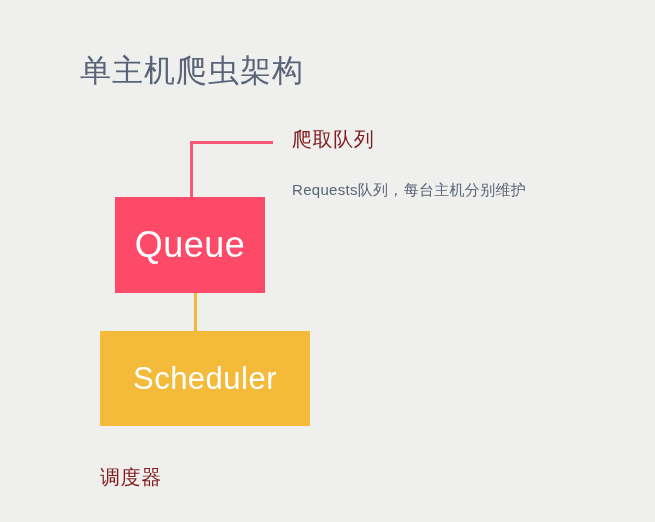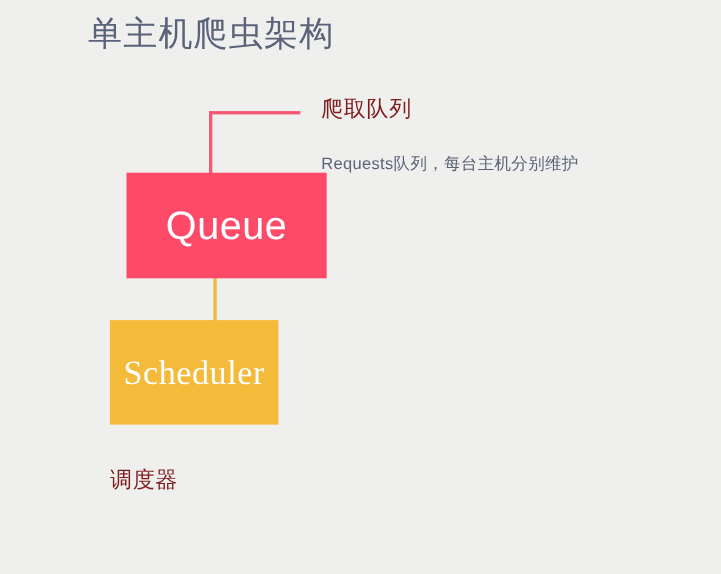--- a/index.html
+++ b/index.html
@@ -11,20 +11,21 @@
     height: 522px;
     background: #efefee;
     font-family: "Liberation Sans", "DejaVu Sans", sans-serif;
     overflow: hidden;
     position: relative;
   }
   #slide {
     position: absolute;
     inset: 0;
     background: #efefee;
+    margin-top: 40px;
   }
 
   
   .slide-title {
     position: absolute;
     left: 80px;
     top: 11px;
     font-size: 31px;
     line-height: 40px;
     letter-spacing: 1px;
@@ -68,34 +69,33 @@
   }
   .node-box .node-label {
     color: #ffffff;
     font-weight: 400;
     letter-spacing: 0.5px;
     line-height: 1;
   }
   .box-queue {
     left: 115px;
     top: 157px;
-    width: 182px;
+    width: 150px;
     height: 96px;
     background: #fc4a68;
   }
   .box-queue .node-label {
     font-size: 36px;
   }
   .box-scheduler {
     left: 100px;
     top: 291px;
-    width: 153px;
+    width: 210px;
     height: 95px;
     background: #f4ba39;
-    font-family: Liberation Serif, serif;
   }
   .box-scheduler .node-label {
     font-size: 31px;
   }
 
   
   .annot {
     position: absolute;
     white-space: nowrap;
   }

